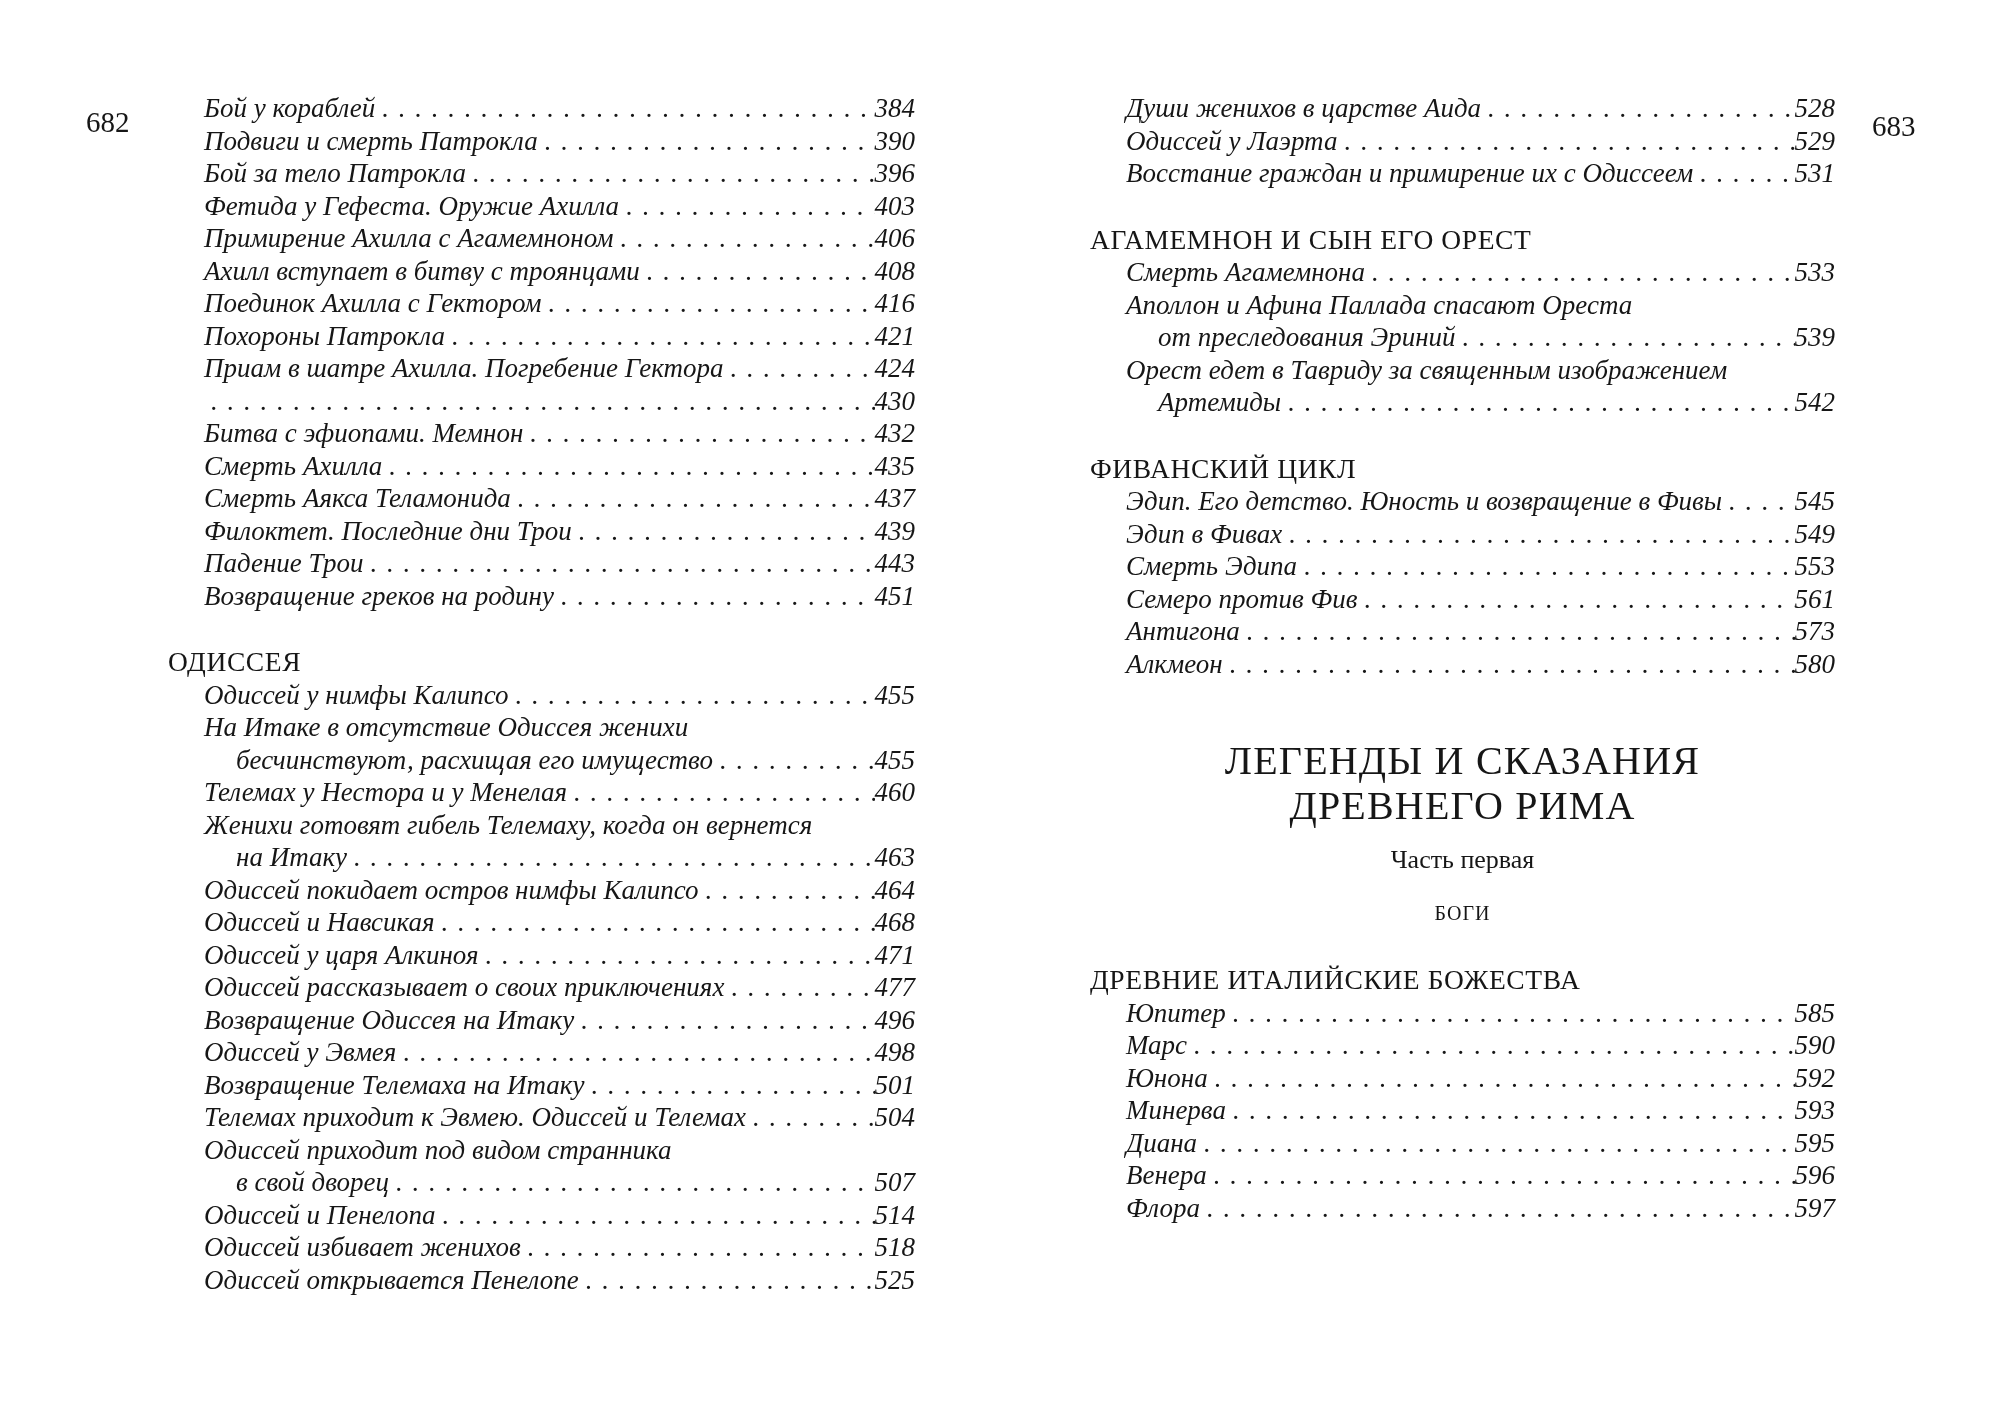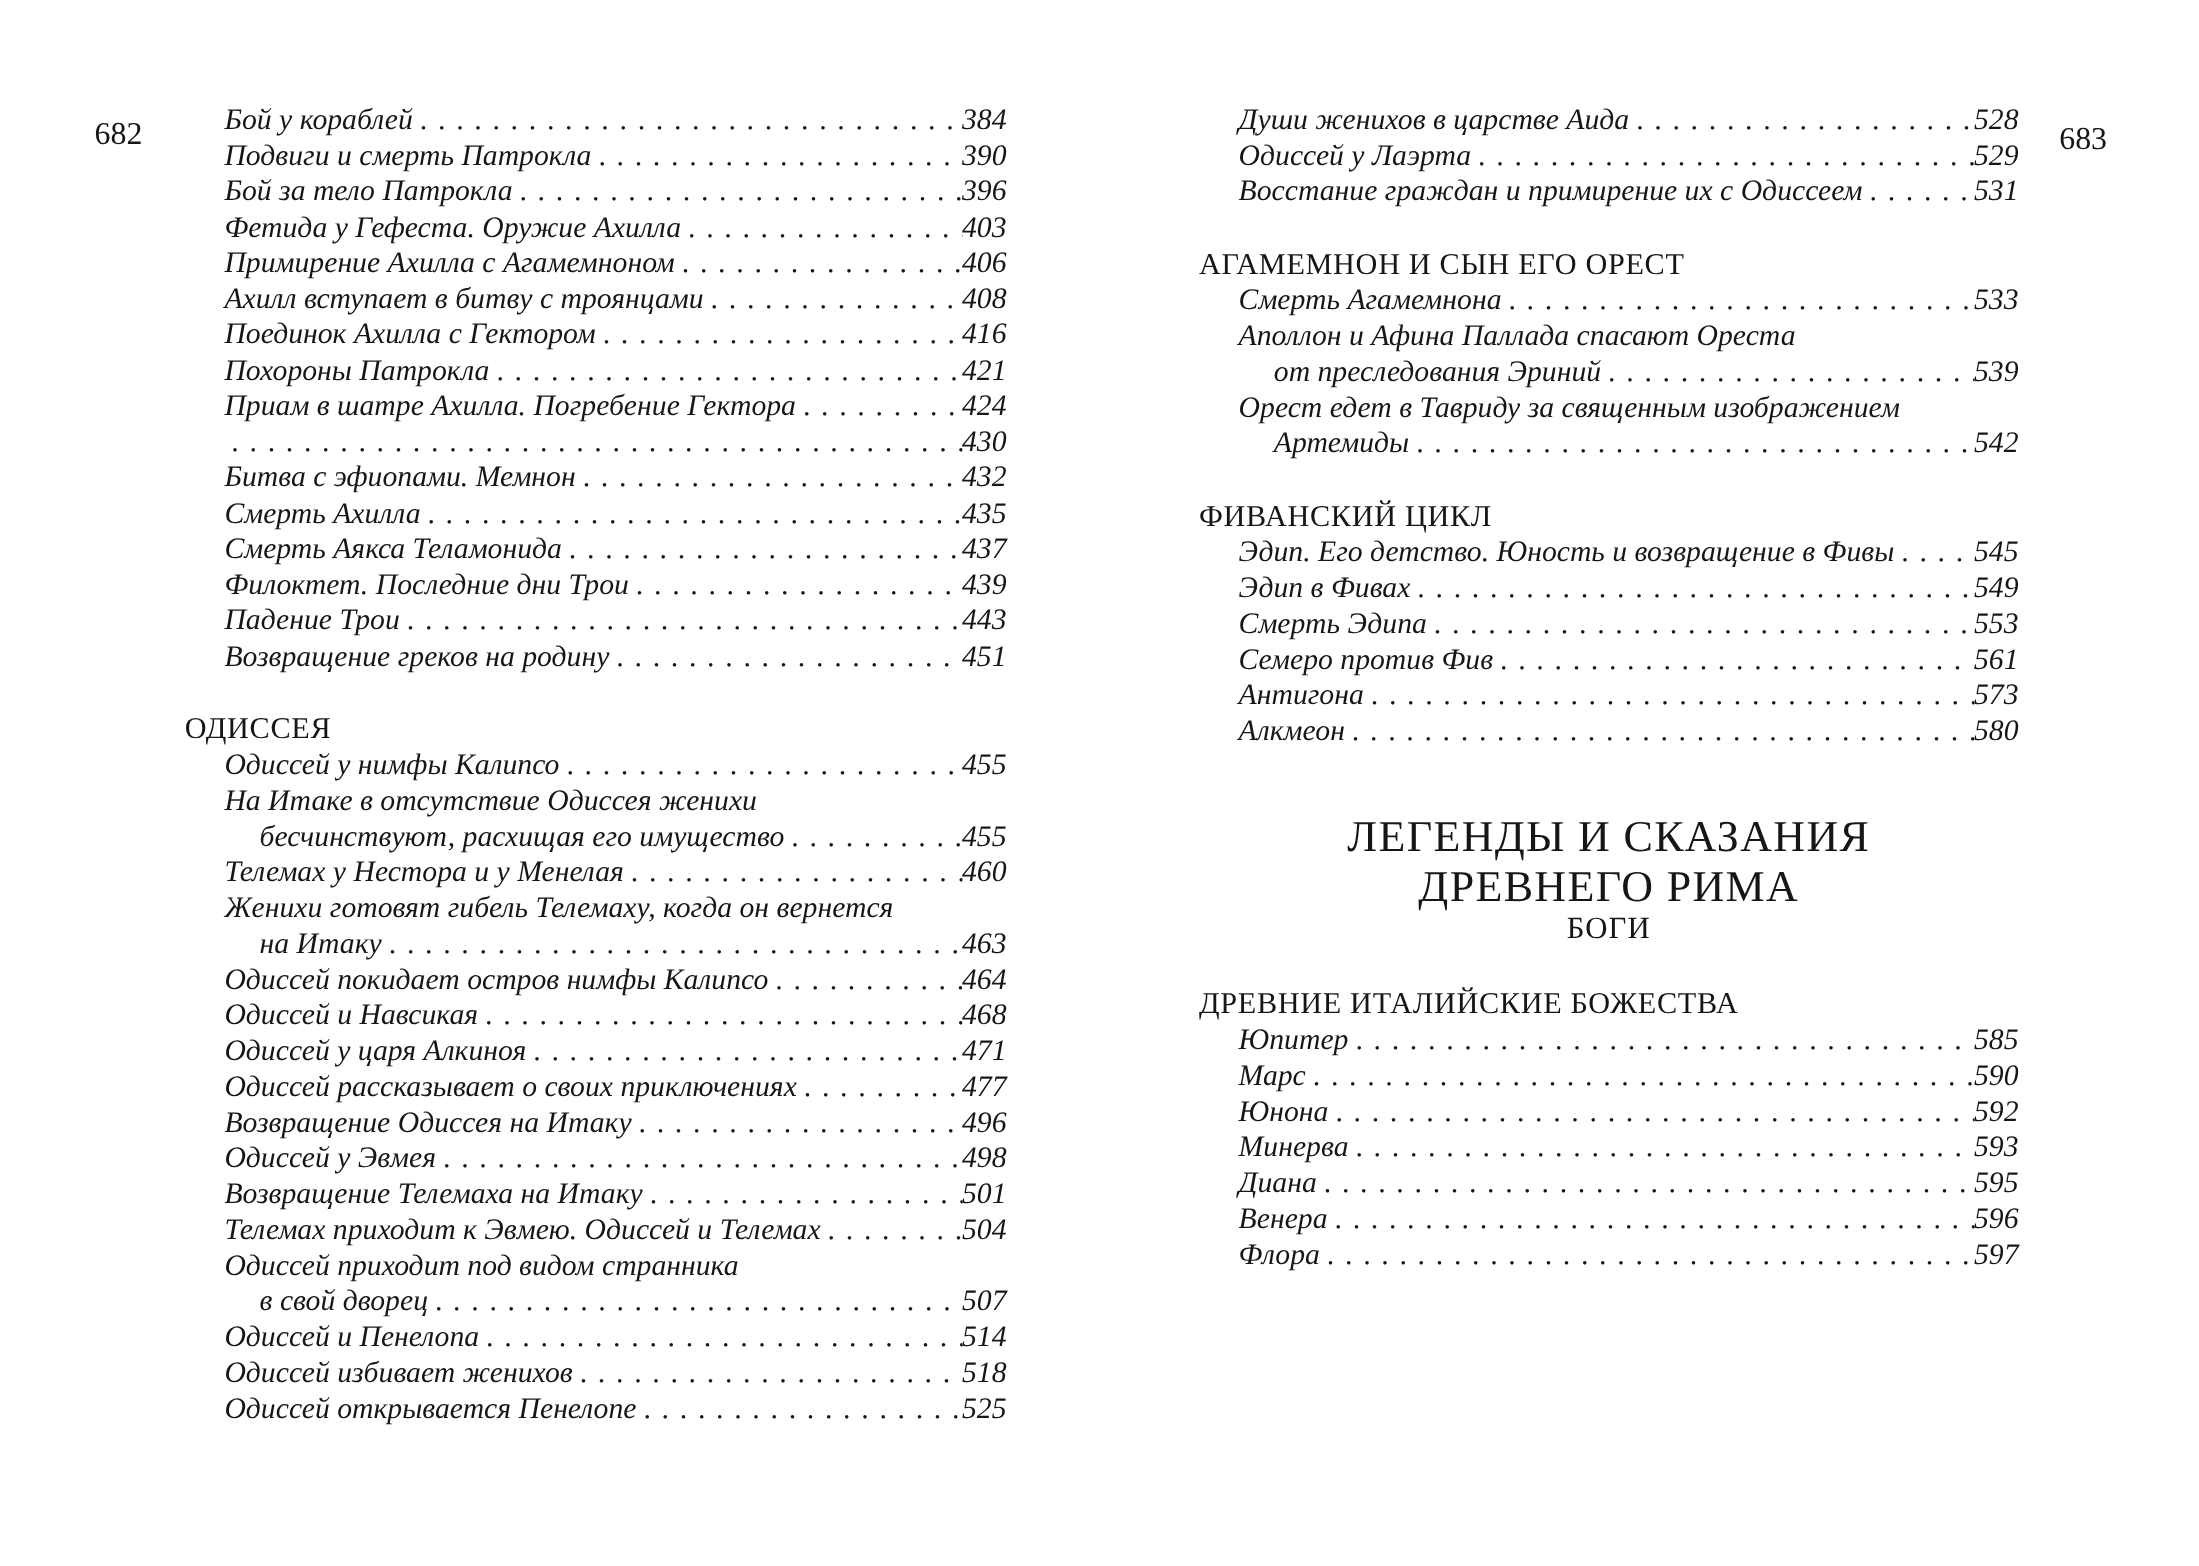--- a/index.html
+++ b/index.html
@@ -37,21 +37,21 @@
   }
   .leader::after{
     content:". . . . . . . . . . . . . . . . . . . . . . . . . . . . . . . . . . . . . . . . . . . . . . . . . . . . . . . . . . . . . . . . . . . . . .";
     letter-spacing:1.5px;
   }
   .pg{flex:0 0 auto;}
 
   .part-title-block{text-align:center;margin-top:58px;}
   .pt-line{font-size:40px;line-height:45px;letter-spacing:1.2px;}
   .pt-sub{font-size:26px;line-height:32px;margin-top:16px;}
-  .pt-head{font-size:28px;line-height:34px;letter-spacing:1px;}
+  .pt-head{font-size:20px;line-height:34px;letter-spacing:1px;margin-top:20px;}
 </style>
 </head>
 <body>
 
 <div>
   <div class="corner corner-left">682</div>
   <div class="corner corner-right">683</div>
   <div class="page" id="page-0">
       <div class="block">
         <div class="row">
@@ -298,20 +298,21 @@
         </div>
         <div class="row">
           <span class="t">Алкмеон</span>
           <span class="leader"></span>
           <span class="pg">580</span>
         </div>
       </div>
       <div class="block part-title-block">
         <div class="pt-line">ЛЕГЕНДЫ И СКАЗАНИЯ</div>
         <div class="pt-line">ДРЕВНЕГО РИМА</div>
+        <div class="pt-sub">Часть первая</div>
         <div class="pt-head">БОГИ</div>
       </div>
       <div class="block">
         <div class="sec-heading">ДРЕВНИЕ ИТАЛИЙСКИЕ БОЖЕСТВА</div>
         <div class="row">
           <span class="t">Юпитер</span>
           <span class="leader"></span>
           <span class="pg">585</span>
         </div>
         <div class="row">

